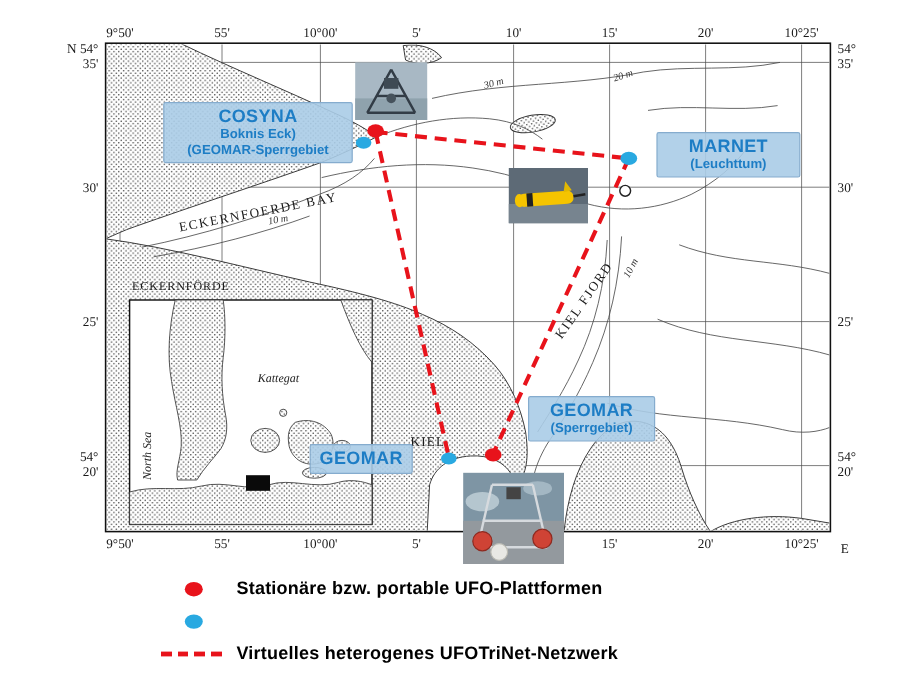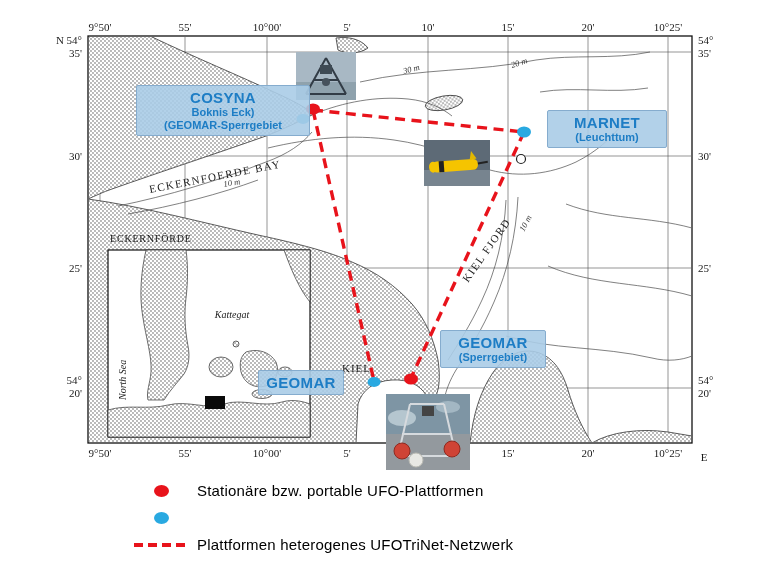--- a/index.html
+++ b/index.html
@@ -10,21 +10,21 @@
   .axis-label{font-size:11px;}
   .geo-label{letter-spacing:1.4px;font-size:11px;}
   .depth-label{font-size:8.5px;font-style:italic;fill:#333;}
   .inset-label{font-size:10px;font-style:italic;fill:#222;}
 
   .station-box{position:absolute;background:rgba(170,204,231,0.9);border:1px solid #85acce;
        border-radius:2px;text-align:center;color:#1d7dc5;padding:3px 4px;box-sizing:border-box;z-index:5;}
   .station-title{font-weight:bold;font-size:15px;letter-spacing:0.3px;line-height:1.15;}
   .station-sub{font-weight:bold;font-size:11px;line-height:1.18;}
 
-  .legend{position:absolute;left:134px;top:477px;z-index:4;}
+  .legend{position:absolute;left:134px;top:477px;z-index:4;font-weight:bold;}
   .legend-row{display:flex;align-items:center;height:27px;}
   .legend-sym{width:54px;display:flex;justify-content:center;align-items:center;flex:0 0 54px;}
   .dot{width:15px;height:12px;border-radius:50%;}
   .dot.red{background:#e8131b;}
   .dot.blue{background:#29a9e1;}
   .dash-line{width:54px;height:4px;
        background:repeating-linear-gradient(90deg,#e8131b 0 9px,transparent 9px 14px);}
   .legend-text{margin-left:9px;font-size:15px;color:#000;letter-spacing:0.2px;white-space:nowrap;}
 </style>
 </head>
@@ -199,21 +199,21 @@
   <g>
     <ellipse cx="313" cy="109" rx="7" ry="5.5" fill="#e8131b"></ellipse>
     <ellipse cx="303" cy="119" rx="6.5" ry="5" fill="#29a9e1"></ellipse>
     <ellipse cx="524" cy="132" rx="7" ry="5.5" fill="#29a9e1"></ellipse>
     <circle cx="521" cy="159" r="4.5" fill="#ffffff" stroke="#222" stroke-width="1.2"></circle>
     <ellipse cx="411" cy="379" rx="7" ry="5.5" fill="#e8131b"></ellipse>
     <ellipse cx="374" cy="382" rx="6.5" ry="5" fill="#29a9e1"></ellipse>
   </g>
 </svg>
 
-<div class="station-box" style="left:136px;top:85px;width:174px;">
+<div class="station-box" style="left:136px;top:85px;width:158px;">
   <div class="station-title">COSYNA</div>
   <div class="station-sub">Boknis Eck)</div>
   <div class="station-sub">(GEOMAR-Sperrgebiet</div>
 </div>
 
 <div class="station-box" style="left:547px;top:110px;width:120px;">
   <div class="station-title">MARNET</div>
   <div class="station-sub">(Leuchttum)</div>
 </div>
 
@@ -235,17 +235,17 @@
   </div>
   <div class="legend-row">
     <span class="legend-sym">
           <span class="dot blue"></span>
         </span>
   </div>
   <div class="legend-row">
     <span class="legend-sym">
           <span class="dash-line"></span>
         </span>
-    <span class="legend-text">Plattformen heterogenes UFOTriNet-Netzwerk</span>
+    <span class="legend-text">Virtuelles heterogenes UFOTriNet-Netzwerk</span>
   </div>
 </div>
 
 </div>
 
 </body></html>

